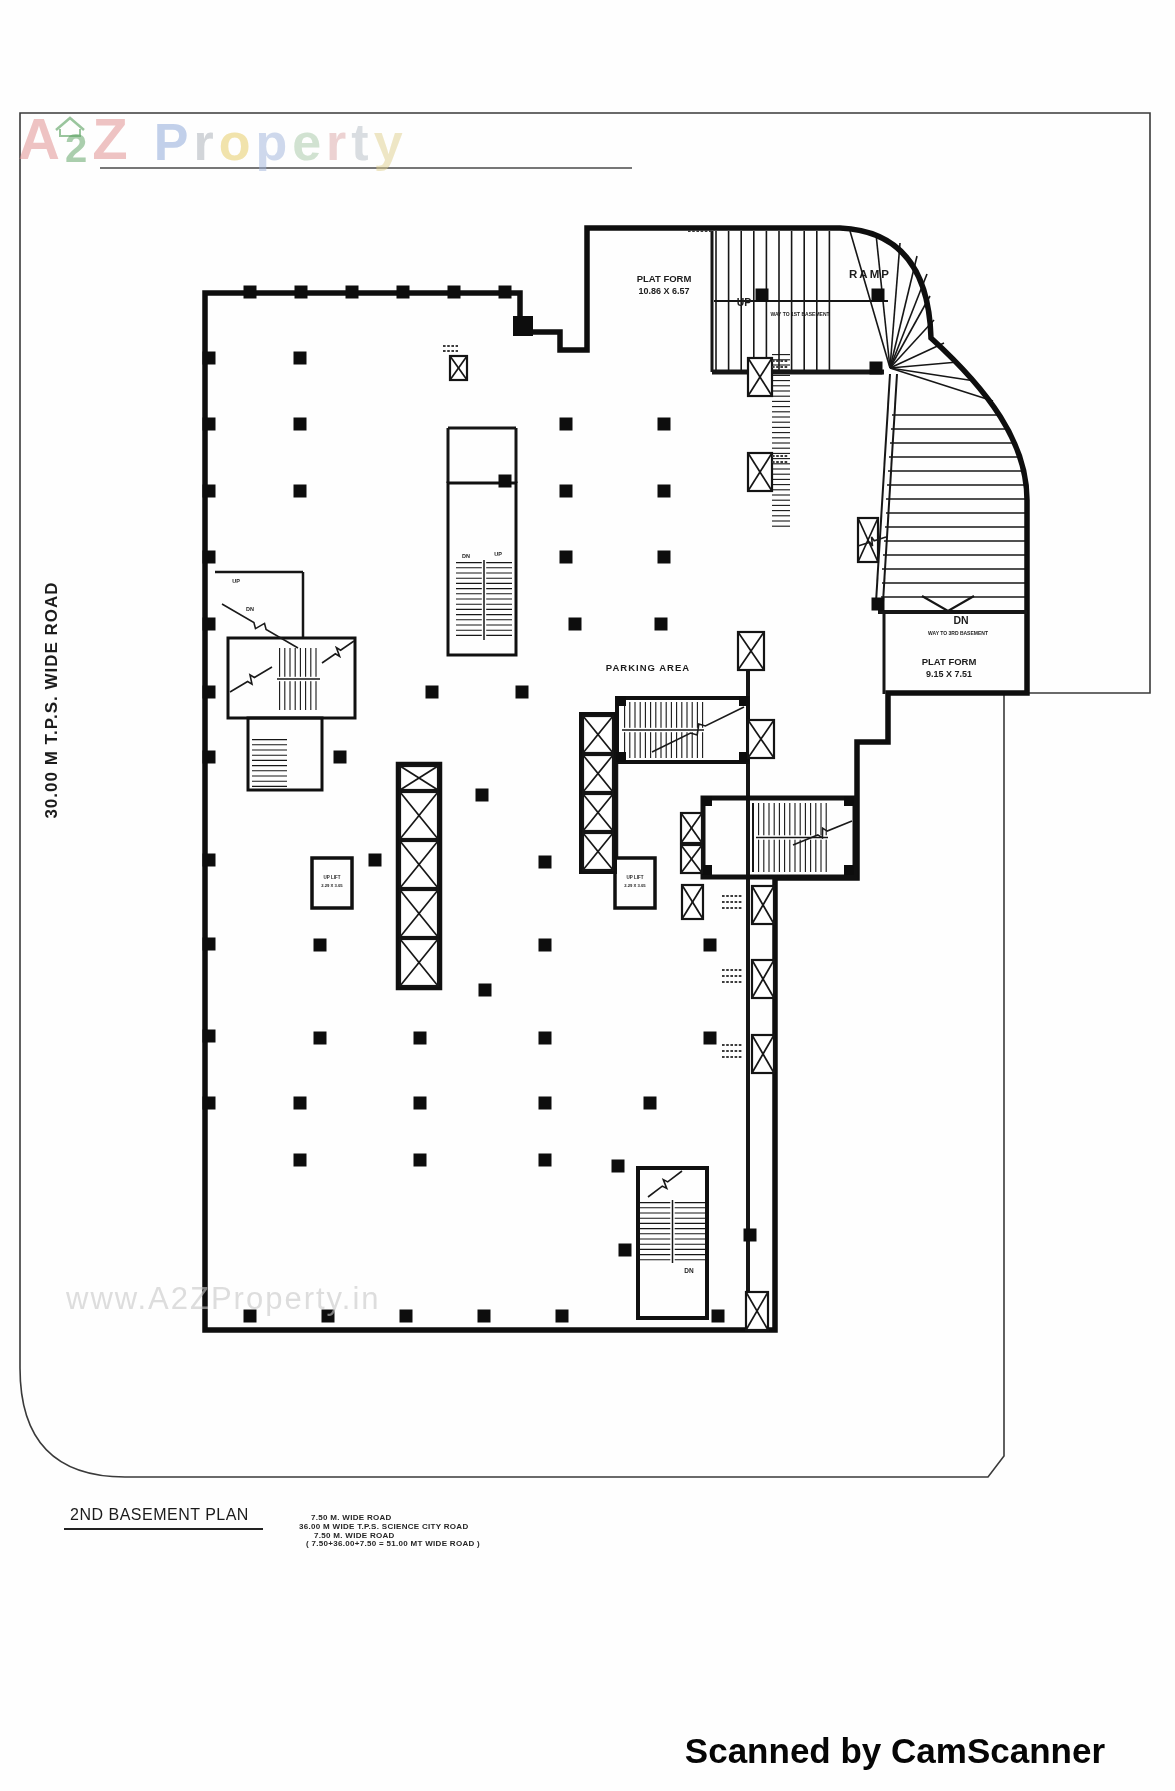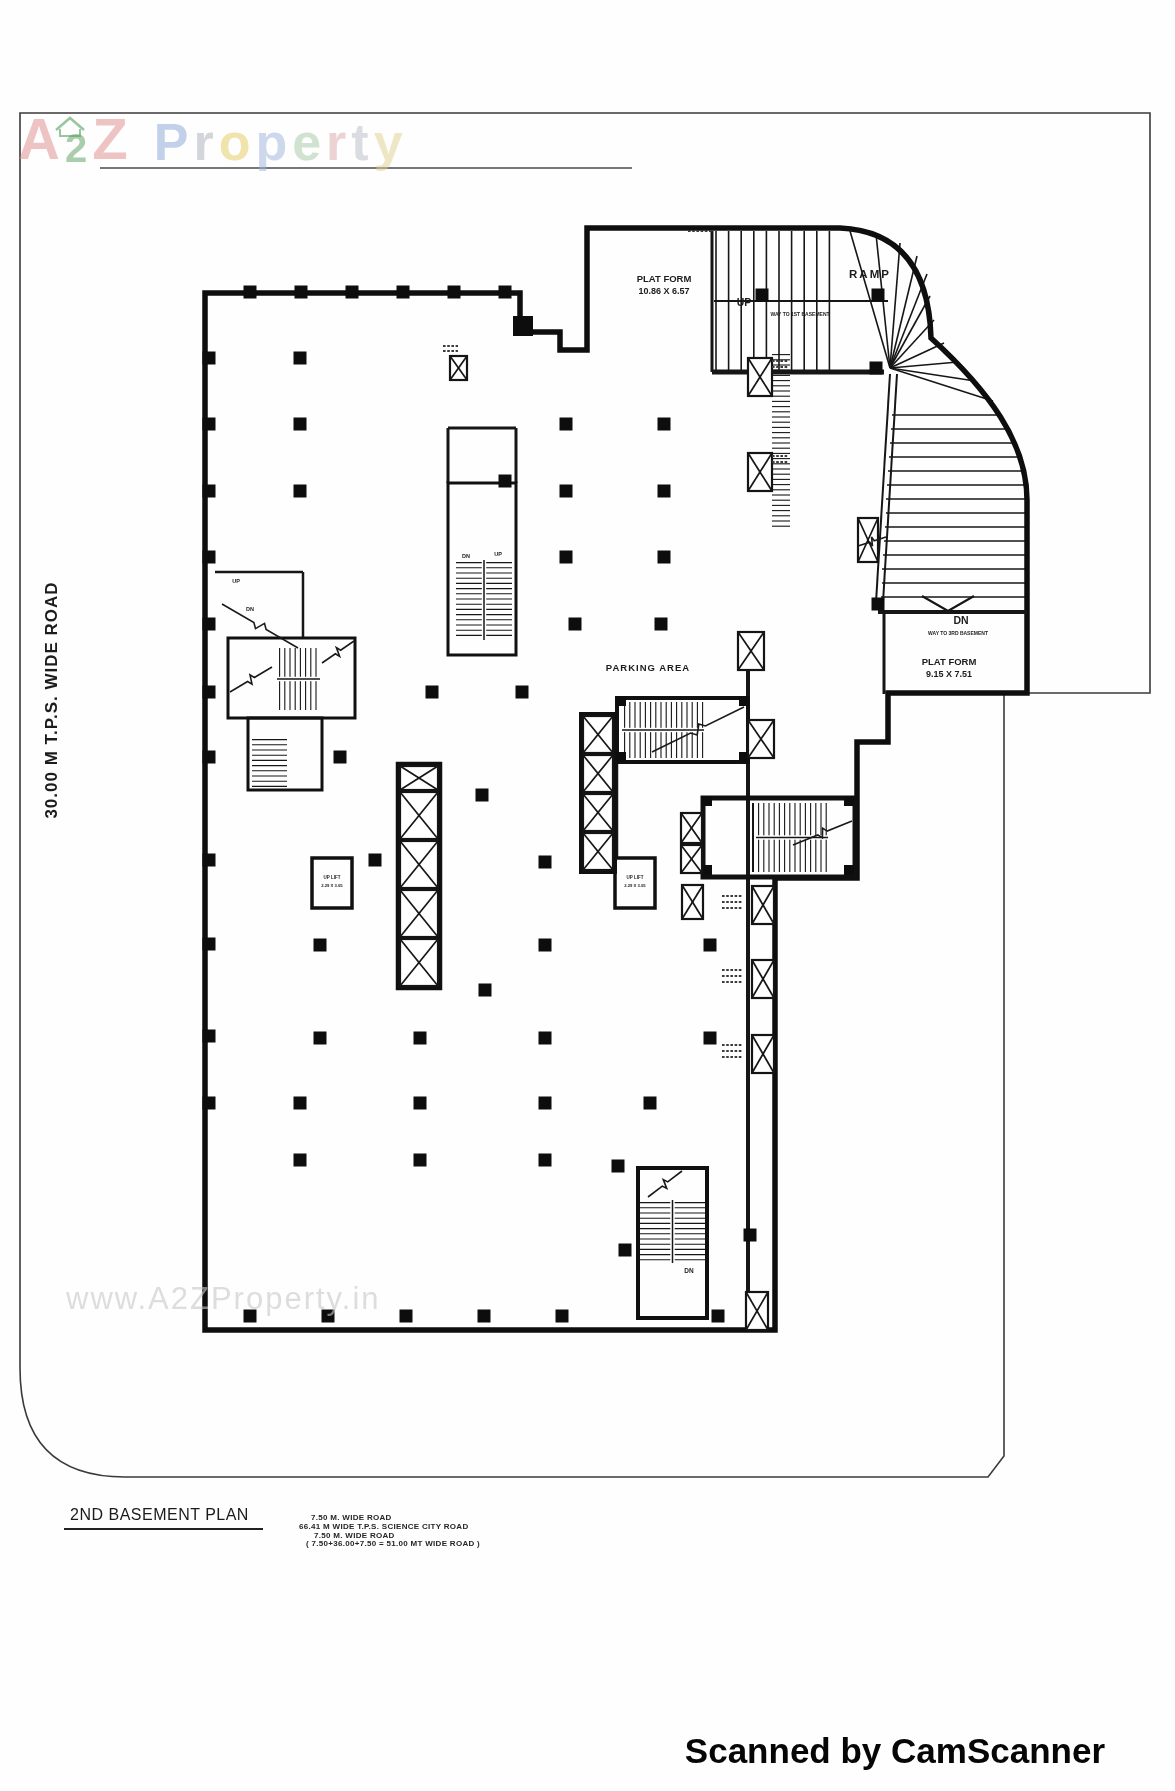--- a/index.html
+++ b/index.html
@@ -411,19 +411,19 @@
     <polyline id="house-roof" points="4,16 18,4 32,16" fill="none" stroke-width="2.5" stroke="#58a05e"></polyline>
     <polyline id="house-body" points="8,15 8,22 28,22 28,15" fill="none" stroke-width="2" stroke="#58a05e"></polyline>
   </svg>
 
   <div id="wm-mid" style="color: rgb(200, 200, 200); opacity: 0.6;">www.A2ZProperty.in</div>
 
   <div id="title-block">2ND BASEMENT PLAN</div>
 
   <div id="roads">
     <div class="r0">7.50 M. WIDE  ROAD</div>
-    <div class="r1">66.41 M  WIDE  T.P.S. SCIENCE  CITY  ROAD</div>
+    <div class="r1">36.00 M  WIDE  T.P.S. SCIENCE  CITY  ROAD</div>
     <div class="r2">7.50 M. WIDE  ROAD</div>
     <div class="r3">( 7.50+36.00+7.50 = 51.00 MT WIDE ROAD )</div>
   </div>
 
   <div id="footer">Scanned by CamScanner</div>
 </div>
 
 </body></html>

